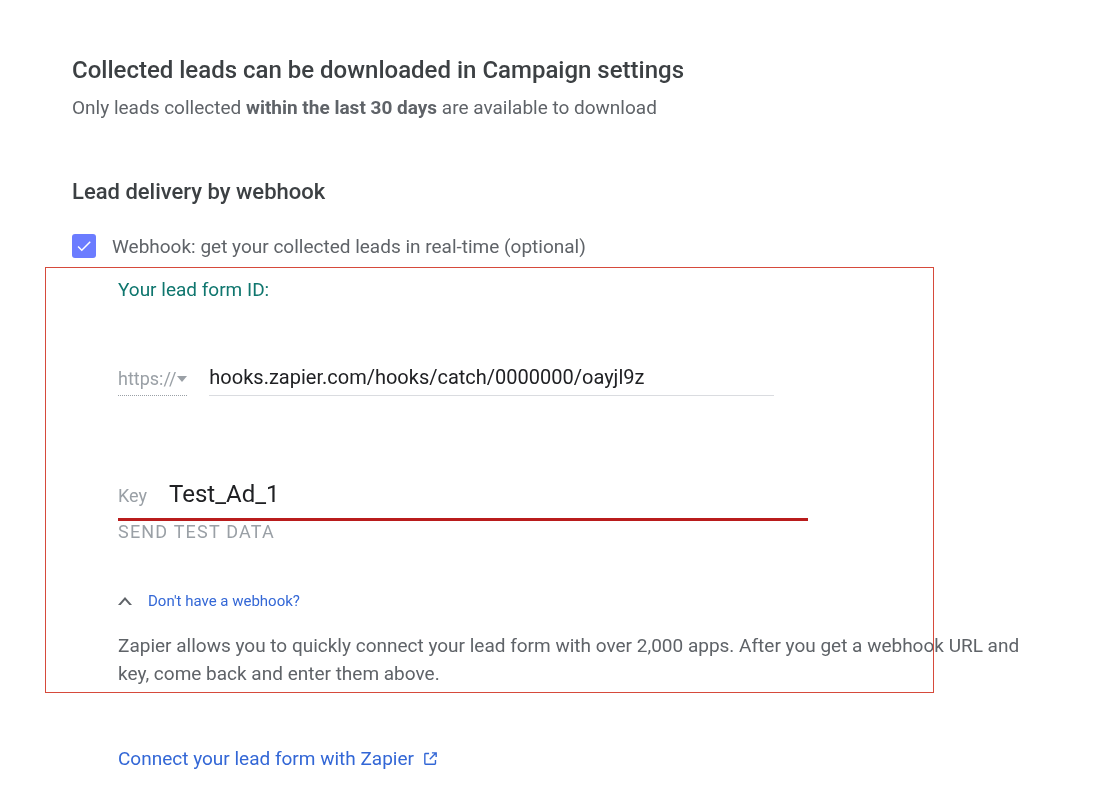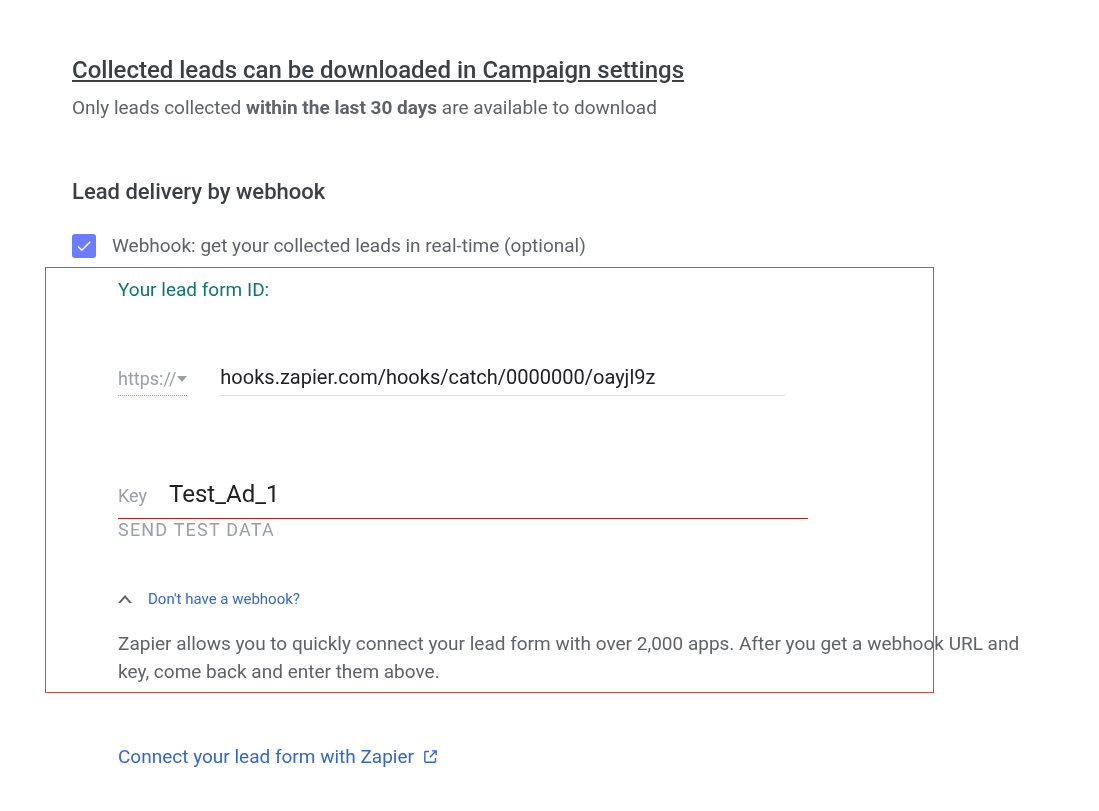--- a/index.html
+++ b/index.html
@@ -14,36 +14,36 @@
     -webkit-font-smoothing: antialiased;
   }
   .page {
     padding: 56px 70px 40px 72px;
   }
   h1.heading {
     margin: 0 0 12px 0;
     font-size: 24px;
     font-weight: 500;
     color: #3c4043;
-    text-decoration: underline;
   }
   .subtext {
     font-size: 19px;
     color: #5f6368;
     margin: 0 0 60px 0;
   }
   .subtext .bold { font-weight: 700; color: #5f6368; }
   h2.section {
     margin: 0 0 30px 0;
     font-size: 22px;
     font-weight: 500;
     color: #3c4043;
   }
   .checkbox-row {
     display: flex;
+    align-items: center;
     gap: 16px;
     margin-bottom: 20px;
   }
   .checkbox {
     width: 24px;
     height: 24px;
     background: #6b7cff;
     border-radius: 3px;
     display: flex;
     align-items: center;
@@ -90,27 +90,26 @@
     flex: 1;
     max-width: 565px;
     border: none;
     border-bottom: 1px solid #dadce0;
     font-size: 20px;
     color: #202124;
     padding: 4px 0 6px 0;
     outline: none;
     font-family: inherit;
     background: transparent;
-    margin-left: 11px;
   }
   .key-row {
     display: flex;
     align-items: baseline;
     gap: 22px;
-    border-bottom: 1px solid #b91c1c;
+    border-bottom: 3px solid #b91c1c;
     padding-bottom: 6px;
     max-width: 690px;
   }
   .key-label {
     color: #9aa0a6;
     font-size: 18px;
   }
   .key-input {
     flex: 1;
     border: none;

